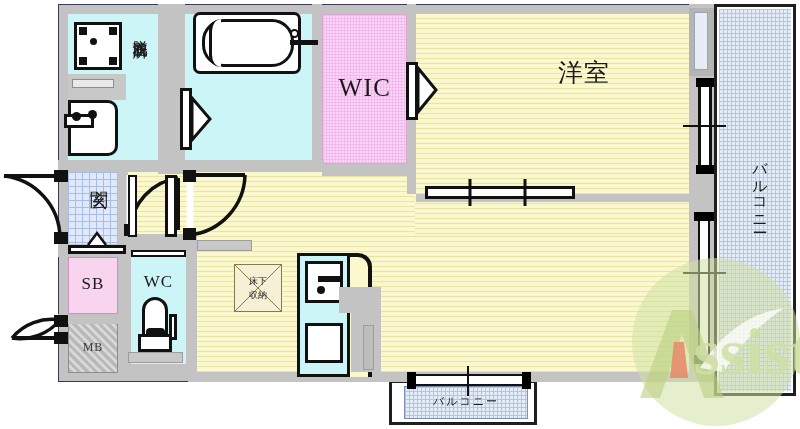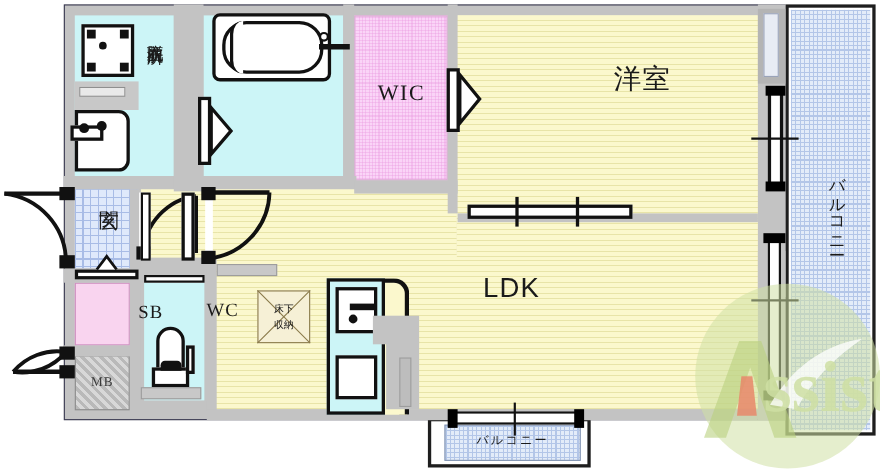--- a/index.html
+++ b/index.html
@@ -70,22 +70,22 @@
     text-orientation:upright;
     white-space:nowrap;
     line-height:1.0;
   }
   .l-room{font-size:25px;letter-spacing:1px;}
   .l-room2{font-size:24px;}
   .l-mid{font-size:18px;letter-spacing:1px;}
   .l-sm{font-size:15px;letter-spacing:1px;}
   .l-xs{font-size:11px;letter-spacing:0px;}
   .l-tiny{font-size:9px;}
-  .l-wic{font-size:20px;letter-spacing:1.5px;font-family:"Liberation Serif","DejaVu Serif",serif;}
-  .l-sb{font-size:17px;letter-spacing:1px;font-family:"Liberation Serif","DejaVu Serif",serif;margin-left:44px;}
+  .l-wic{font-size:25px;letter-spacing:1.5px;font-family:"Liberation Serif","DejaVu Serif",serif;}
+  .l-sb{font-size:17px;letter-spacing:1px;font-family:"Liberation Serif","DejaVu Serif",serif;}
   .l-mb{font-size:12px;letter-spacing:1px;color:#3a3a3a;font-family:"Liberation Serif","DejaVu Serif",serif;}
 
   
   .fix{position:absolute;box-sizing:border-box;}
   .fix-b{border:3px solid #111;background:#fff;}
 
   
   svg.ov{position:absolute;left:0;top:0;width:800px;height:429px;pointer-events:none;overflow:visible;}
 
   
@@ -271,21 +271,20 @@
 
   <div class="fix" style="left:131px;top:250px;width:55px;height:7px;background:#fff;border:2px solid #111;"></div>
 
   <div class="lbl lbl-vert l-sm" style="left:126px;top:28px;width:22px;">脱衣洗面所</div>
 
 
   <div class="lbl l-wic" style="left:330px;top:74px;width:70px;">WIC</div>
 
   <div class="lbl l-room" style="left:500px;top:58px;width:110px;text-align:right;">洋室</div>
 
-  <div class="lbl l-room" style="left:410px;top:248px;width:110px;">LDK</div>
 
   <div class="lbl lbl-vert l-mid" style="left:84px;top:176px;width:24px;">玄関</div>
 
   <div class="lbl l-sb" style="left:68px;top:274px;width:50px;">SB</div>
 
   <div class="lbl l-sb" style="left:131px;top:272px;width:55px;">WC</div>
 
   <div class="lbl l-mb" style="left:68px;top:341px;width:50px;">MB</div>
 
   <div class="lbl l-tiny" style="left:234px;top:276px;width:48px;">床下</div>

